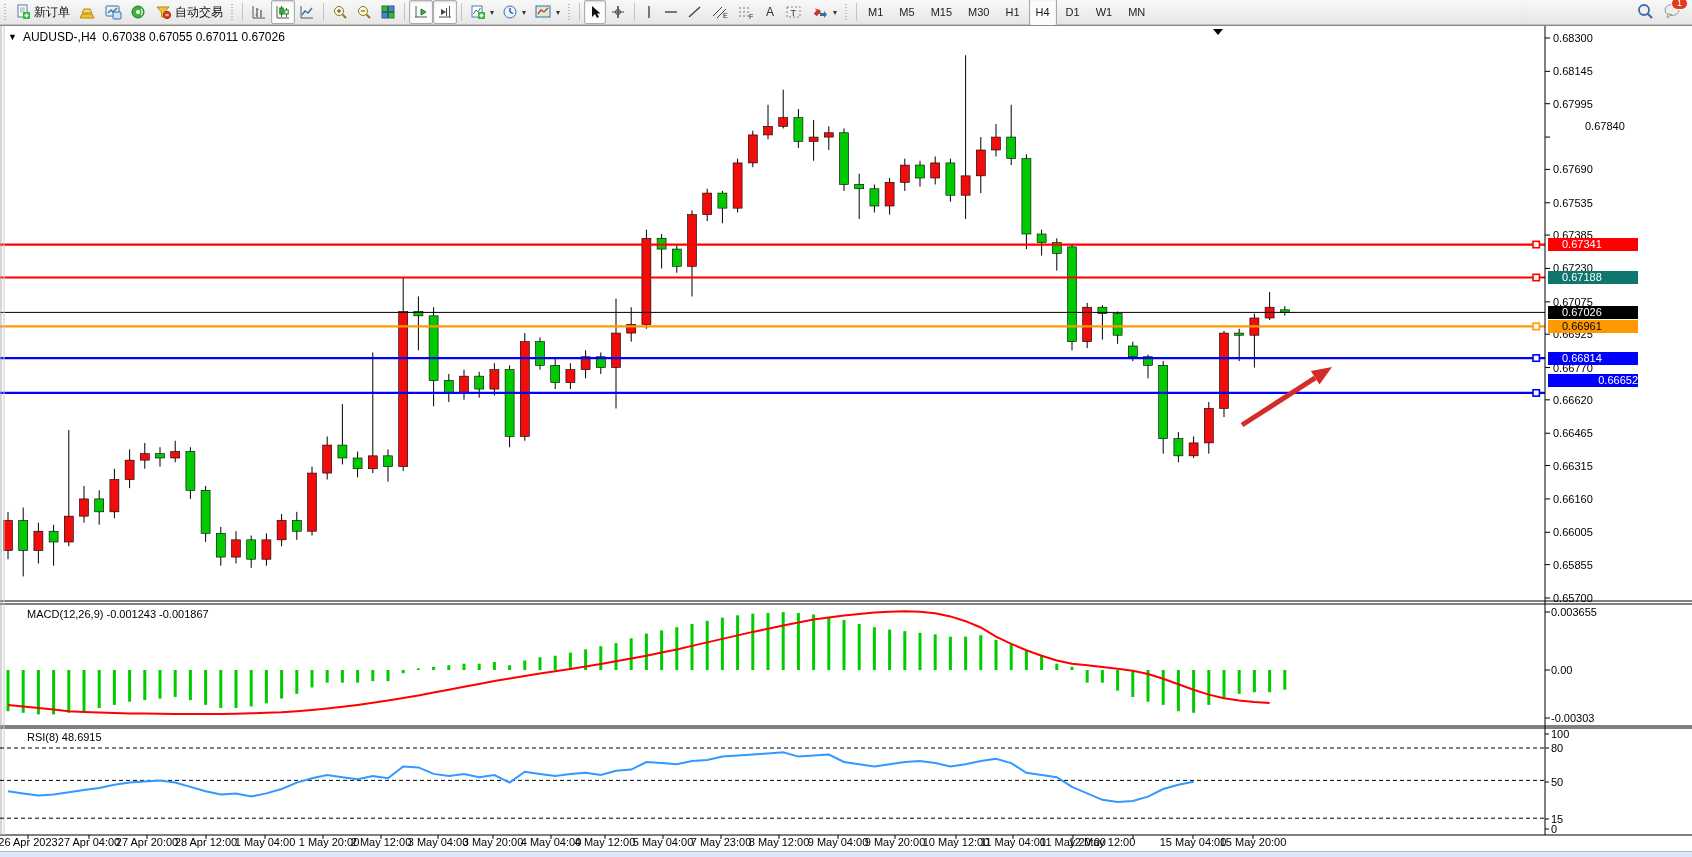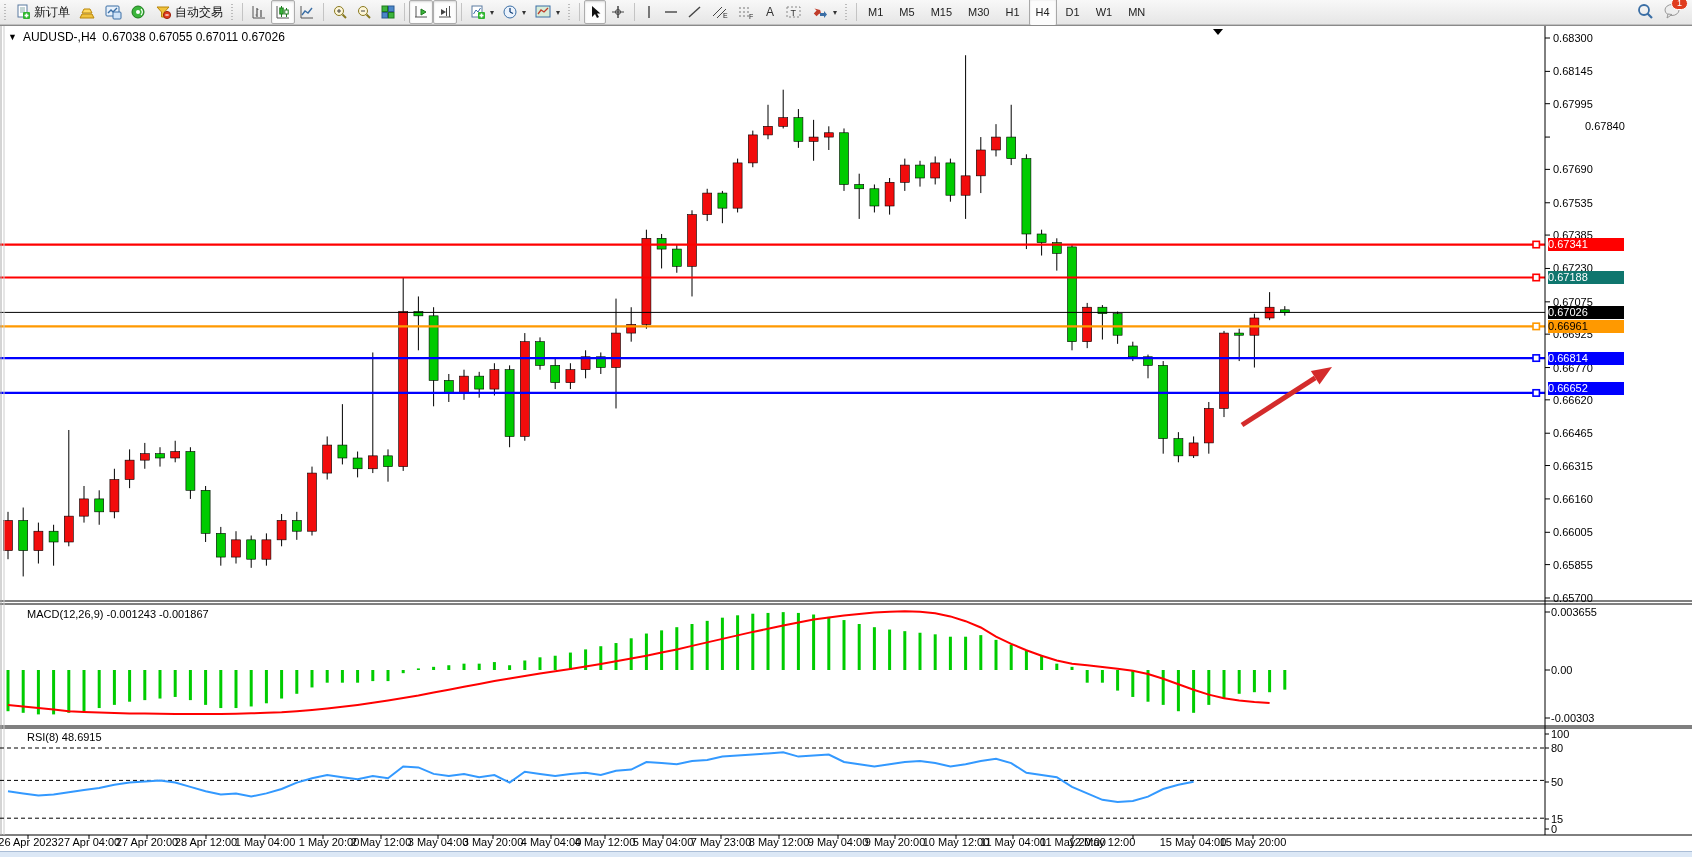--- a/index.html
+++ b/index.html
@@ -23,21 +23,21 @@
   .tf.active{background:#fcfcfc;border-color:#a8a8a8;box-shadow:inset 0 1px 2px rgba(0,0,0,.12);}
   #tb-right{margin-left:auto;display:flex;align-items:center;gap:8px;padding-right:10px;}
   #chat-badge{position:absolute;top:-5px;right:-6px;background:#e03c1e;color:#fff;border-radius:8px;
     font-size:9px;line-height:11px;min-width:11px;text-align:center;padding:0 2px;border:1px solid #fff;}
 
   
   #chart{position:absolute;left:0;top:25px;width:1692px;height:832px;background:#fff;border-top:1px solid #8a8a8a;}
   #chart-svg{position:absolute;left:0;top:0;}
   .axlbl{position:absolute;font-size:11px;color:#000;white-space:nowrap;}
   .tag{position:absolute;left:1548px;width:76px;height:13px;font-size:11px;line-height:13px;
-    text-align:left;padding-left:0;color:#fff;}
+    text-align:left;padding-left:14px;color:#fff;}
   #title-row{position:absolute;left:8px;top:4px;font-size:12px;color:#000;display:flex;align-items:center;gap:6px;}
   #title-tri{font-size:9px;}
   .panelbl{position:absolute;font-size:11px;color:#000;}
   .datelbl{position:absolute;top:0;font-size:11px;color:#000;transform:translateX(-50%);white-space:nowrap;}
   #datebar{position:absolute;left:0;top:810px;width:1692px;height:16px;}
   #statusbar{position:absolute;left:0;top:825px;width:1692px;height:7px;background:#dce8f6;border-top:1px solid #aabdd6;}
 </style>
 </head>
 <body>
 
@@ -732,21 +732,21 @@
       <div class="axlbl" style="left: 1553px; top: 401.222px;">0.66465</div>
       <div class="axlbl" style="left: 1553px; top: 433.529px;">0.66315</div>
       <div class="axlbl" style="left: 1553px; top: 466.913px;">0.66160</div>
       <div class="axlbl" style="left: 1553px; top: 500.297px;">0.66005</div>
       <div class="axlbl" style="left: 1553px; top: 532.604px;">0.65855</div>
       <div class="axlbl" style="left: 1553px; top: 565.988px;">0.65700</div>
       <div class="tag" style="left: 1548px; top: 212.049px; background: rgb(255, 0, 0); color: rgb(255, 255, 255);">0.67341</div>
       <div class="tag" style="left: 1548px; top: 245.003px; background: #0f766e; color: rgb(255, 255, 255);">0.67188</div>
       <div class="tag" style="left: 1548px; top: 293.894px; background: rgb(255, 153, 0); color: rgb(0, 0, 0);">0.66961</div>
       <div class="tag" style="left: 1548px; top: 325.555px; background: rgb(0, 0, 255); color: rgb(255, 255, 255);">0.66814</div>
-      <div class="tag" style="left: 1548px; top: 356px; background: rgb(0, 0, 255); color: rgb(255, 255, 255);">0.66652</div>
+      <div class="tag" style="left: 1548px; top: 348px; background: rgb(0, 0, 255); color: rgb(255, 255, 255); text-align: right;">0.66652</div>
       <div class="tag" style="left: 1548px; top: 279.894px; background: rgb(0, 0, 0); color: rgb(255, 255, 255);">0.67026</div>
       <div class="axlbl" style="left: 1551px; top: 580px;">0.003655</div>
       <div class="axlbl" style="left: 1551px; top: 638px;">0.00</div>
       <div class="axlbl" style="left: 1551px; top: 686px;">-0.00303</div>
       <div class="axlbl" style="left: 1551px; top: 702px;">100</div>
       <div class="axlbl" style="left: 1551px; top: 716px;">80</div>
       <div class="axlbl" style="left: 1551px; top: 750px;">50</div>
       <div class="axlbl" style="left: 1551px; top: 787px;">15</div>
       <div class="axlbl" style="left: 1551px; top: 797px;">0</div>
     </div>

